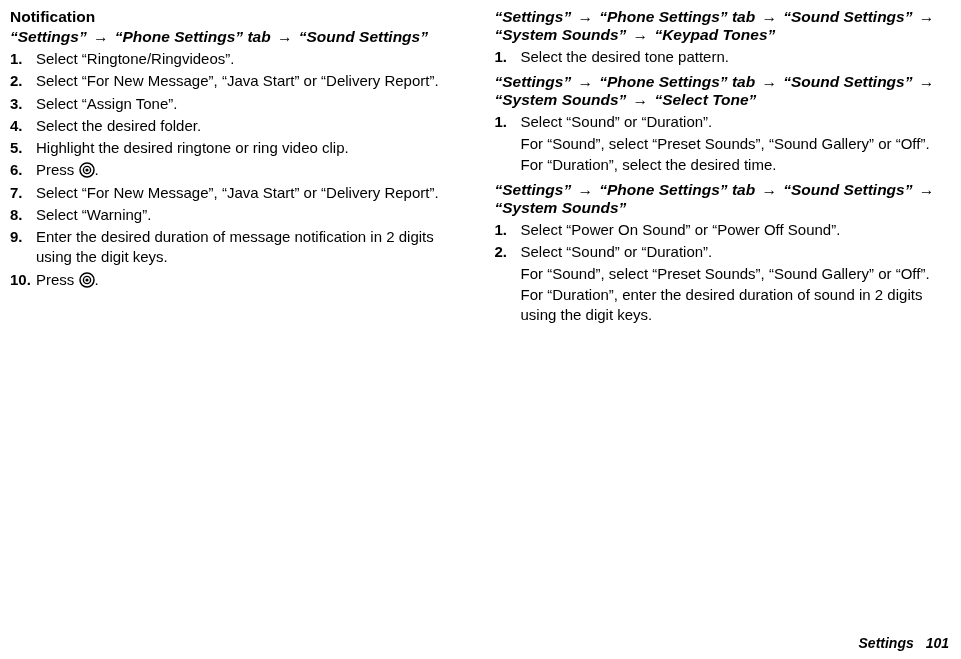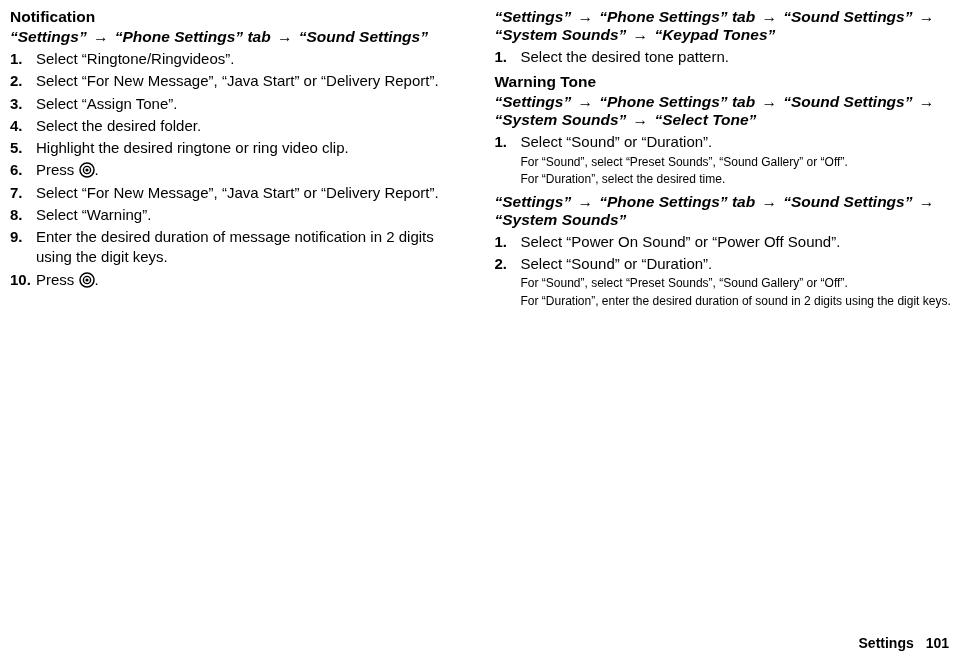--- a/index.html
+++ b/index.html
@@ -56,35 +56,36 @@
       min-width: 26px;
       text-align: left;
       flex-shrink: 0;
     }
     ol.steps > li .body {
       flex: 1;
     }
     .step-text { display: inline; }
     .substep {
       display: block;
-      font-size: 12px;
+      font-size: 15px;
       margin-top: 1px;
     }
     .center-button-icon {
       display: inline-block;
       vertical-align: -3px;
     }
     .center-button-icon svg { display: block; }
     .footer {
       position: absolute;
       bottom: 8px;
       right: 12px;
       font-size: 14px;
       font-weight: bold;
       font-stretch: condensed;
+      font-style: italic;
     }
     .footer .page-num { margin-left: 8px; }
   </style>
 </head>
 <body>
 
 <div class="columns">
   <div class="col">
     <div class="section-title">Notification</div>
     <div class="breadcrumb" id="bc-left"><span>“Settings”</span><span class="bc-arrow"> → </span><span>“Phone Settings” tab</span><span class="bc-arrow"> → </span><span>“Sound Settings”</span></div>
@@ -140,21 +141,20 @@
       </ol>
   </div>
   <div class="col" id="right-col">
       <div class="breadcrumb"><span>“Settings”</span><span class="bc-arrow"> → </span><span>“Phone Settings” tab</span><span class="bc-arrow"> → </span><span>“Sound Settings”</span><span class="bc-arrow"> → </span><span>“System Sounds”</span><span class="bc-arrow"> → </span><span>“Keypad Tones”</span></div>
       <ol class="steps">
         <li>
           <span class="num">1.</span>
           <span class="body"><span class="step-text">Select the desired tone pattern.</span></span>
         </li>
       </ol>
-      <div class="section-title">Warning Tone</div>
       <div class="breadcrumb"><span>“Settings”</span><span class="bc-arrow"> → </span><span>“Phone Settings” tab</span><span class="bc-arrow"> → </span><span>“Sound Settings”</span><span class="bc-arrow"> → </span><span>“System Sounds”</span><span class="bc-arrow"> → </span><span>“Select Tone”</span></div>
       <ol class="steps">
         <li>
           <span class="num">1.</span>
           <span class="body"><span class="step-text">Select “Sound” or “Duration”.</span><span class="substep">For “Sound”, select “Preset Sounds”, “Sound Gallery” or “Off”.</span><span class="substep">For “Duration”, select the desired time.</span></span>
         </li>
       </ol>
       <div class="breadcrumb"><span>“Settings”</span><span class="bc-arrow"> → </span><span>“Phone Settings” tab</span><span class="bc-arrow"> → </span><span>“Sound Settings”</span><span class="bc-arrow"> → </span><span>“System Sounds”</span></div>
       <ol class="steps">
         <li>

